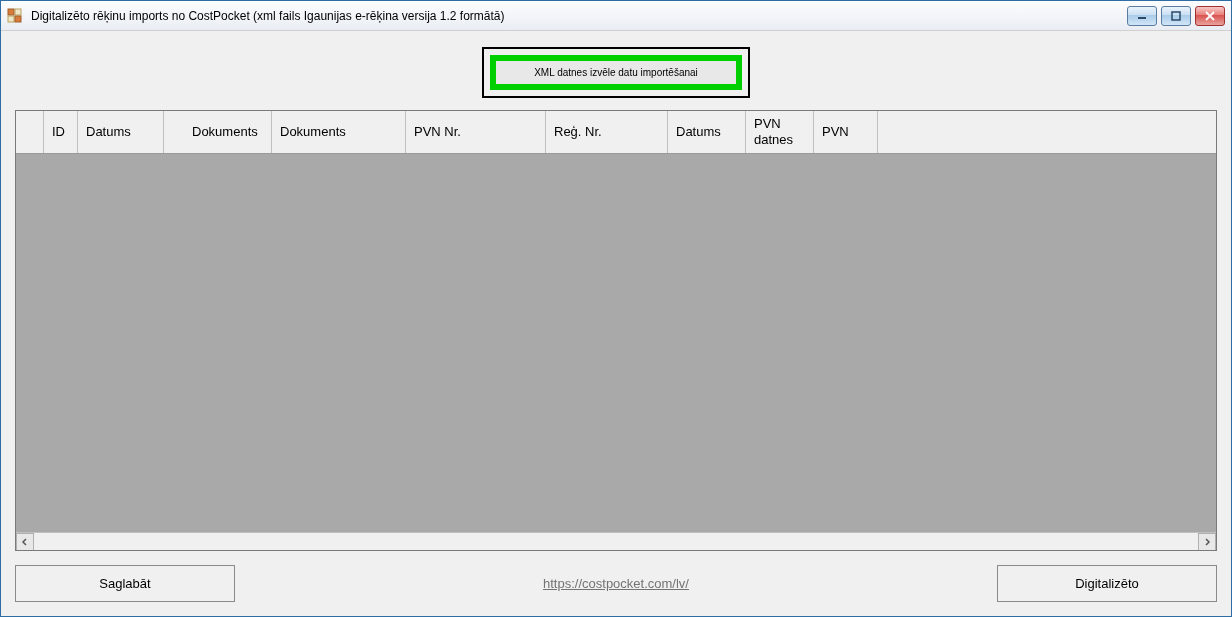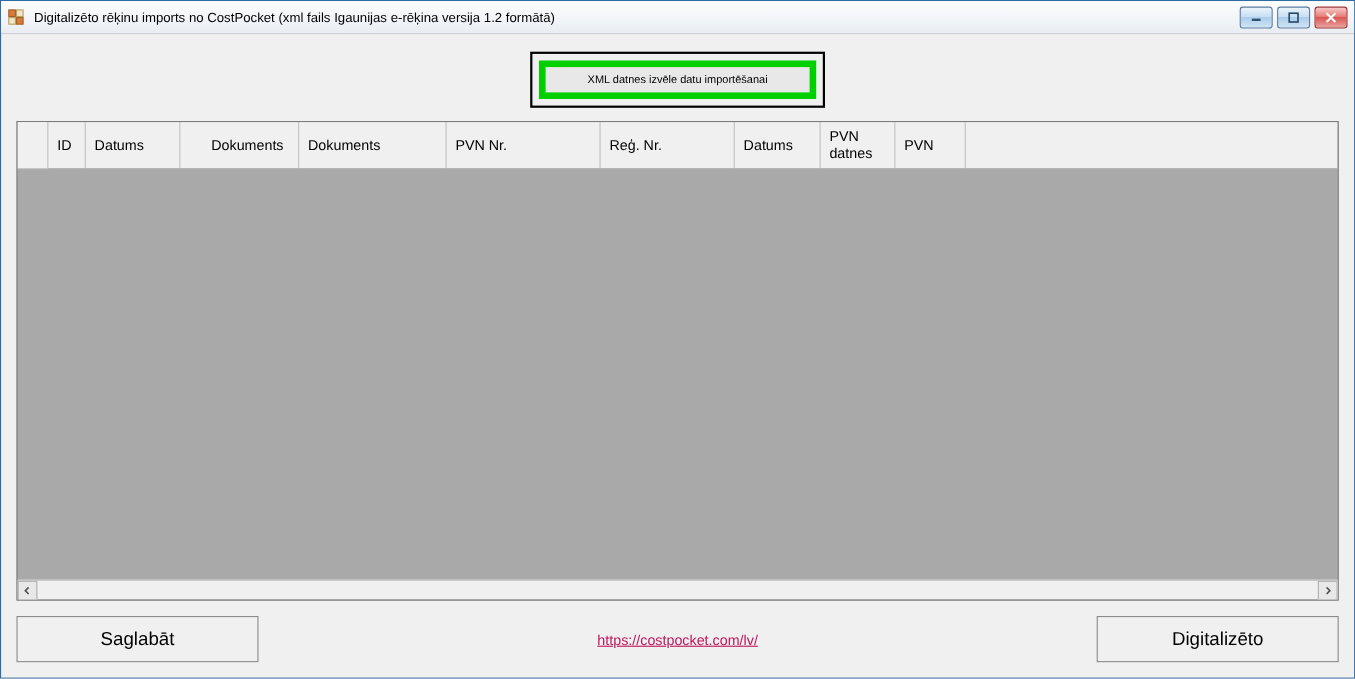--- a/index.html
+++ b/index.html
@@ -149,25 +149,25 @@
       align-items: center;
       justify-content: space-between;
       padding-top: 4px;
     }
     .flat-button {
       border: 1px solid #8a8a8a;
       background: #f0f0f0;
       padding: 10px 0;
       width: 220px;
       text-align: center;
-      font-size: 17px;
+      font-size: 13px;
       cursor: pointer;
     }
     .link {
-      color: #be185d;
+      color: #737373;
       text-decoration: underline;
       font-size: 13px;
       cursor: pointer;
     }
   </style>
 </head>
 <body>
 
 <div class="window">
 

